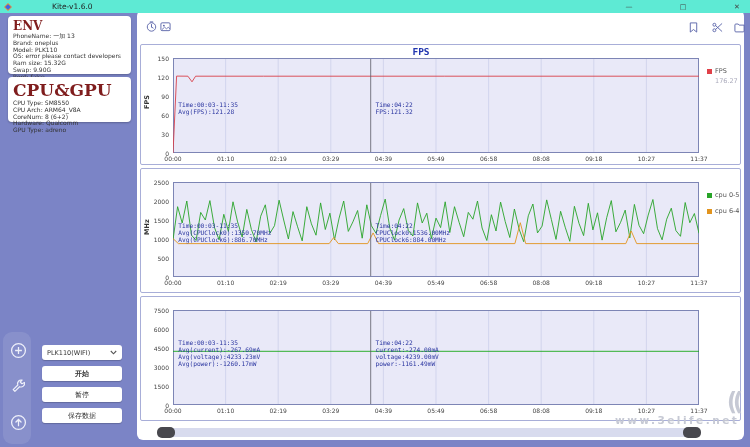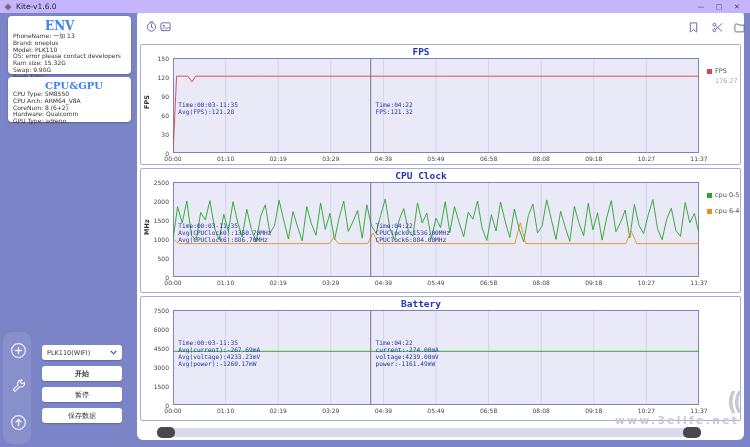--- a/index.html
+++ b/index.html
@@ -1,34 +1,34 @@
 <!DOCTYPE html>
 <html><head>
 <meta charset="utf-8">
 <style>
   * { margin:0; padding:0; box-sizing:border-box; }
   html,body { width:750px; height:447px; overflow:hidden; }
   body { font-family:"DejaVu Sans", sans-serif; background:#7b84c6; position:relative; }
 
   
   .titlebar { position:absolute; left:0; top:0; width:750px; height:13px;
-    background:#c4b5fd; display:flex; align-items:center; padding:0 4px; z-index:30; }
+    background:#5eead4; display:flex; align-items:center; padding:0 4px; z-index:30;gap:36px; }
   .titlebar .appicon { width:8px; height:8px; margin-right:4px; }
   .titlebar .apptitle { font-size:7.5px; color:#222; flex:1; }
   .wctl { width:18px; height:13px; display:flex; align-items:center; justify-content:center;
     font-size:7px; color:#444; cursor:default; }
 
   
   .card { position:absolute; left:8px; width:123px; background:#fff; border-radius:4px;
     padding:3px 5px; box-shadow:0 1px 2px rgba(0,0,0,.25); }
-  .card-title { font-family:"DejaVu Serif", serif; font-weight:bold; color:#3b82f6;margin-left:32px; }
+  .card-title { font-family:"DejaVu Serif", serif; font-weight:bold; color:#7f1d1d; }
   #env-card { top:16px; height:58px; }
   #env-card .card-title { font-size:12px; }
   #cpu-card { top:77px; height:45px; }
-  #cpu-card .card-title { font-size:10px; }
+  #cpu-card .card-title { font-size:17px; }
   .card-line { font-size:6px; line-height:6.8px; color:#333; white-space:nowrap; overflow:hidden; }
 
   
   .rail { position:absolute; left:3px; top:332px; width:28px; height:112px;
     background:rgba(255,255,255,.10); border-radius:9px; }
   .rail-icon { position:absolute; left:7px; width:17px; height:17px; }
 
   
   .side-ctl { position:absolute; left:42px; width:80px; height:15px; background:#fff;
     border-radius:3px; display:flex; align-items:center; justify-content:center;
@@ -200,21 +200,20 @@
           <span class="lg-lbl">FPS</span>
         </div>
         <div class="lg-val">176.27</div>
       </div>
       <div class="annot" style="left: 37.26px; top: 55.75px;">Time:00:03-11:35
 Avg(FPS):121.28</div>
       <div class="annot" style="left: 234.51px; top: 55.75px;">Time:04:22
 FPS:121.32</div>
     </div>
   <div class="chart-section" style="top:158px;height:125px">
-      <div class="chart-title">CPU Clock</div>
       <svg width="526" height="95" style="position: absolute; left: 32px; top: 13px;">
         <rect x="0.5" y="0.5" width="525" height="94" fill="#e9e9f8" stroke="#7d85b5"></rect>
         <line x1="52.6" x2="52.6" y1="1" y2="94" stroke="#c9cde9" stroke-width=".7"></line>
         <line x1="105.2" x2="105.2" y1="1" y2="94" stroke="#c9cde9" stroke-width=".7"></line>
         <line x1="157.8" x2="157.8" y1="1" y2="94" stroke="#c9cde9" stroke-width=".7"></line>
         <line x1="210.4" x2="210.4" y1="1" y2="94" stroke="#c9cde9" stroke-width=".7"></line>
         <line x1="263.0" x2="263.0" y1="1" y2="94" stroke="#c9cde9" stroke-width=".7"></line>
         <line x1="315.6" x2="315.6" y1="1" y2="94" stroke="#c9cde9" stroke-width=".7"></line>
         <line x1="368.2" x2="368.2" y1="1" y2="94" stroke="#c9cde9" stroke-width=".7"></line>
         <line x1="420.8" x2="420.8" y1="1" y2="94" stroke="#c9cde9" stroke-width=".7"></line>
@@ -252,21 +251,20 @@
         </div>
       </div>
       <div class="annot" style="left: 37.26px; top: 52.9px;">Time:00:03-11:35
 Avg(CPUClock0):1350.70MHz
 Avg(CPUClock6):886.70MHz</div>
       <div class="annot" style="left: 234.51px; top: 52.9px;">Time:04:22
 CPUClock0:1536.00MHz
 CPUClock6:884.00MHz</div>
     </div>
   <div class="chart-section" style="top:286px;height:125px">
-      <div class="chart-title">Battery</div>
       <svg width="526" height="95" style="position: absolute; left: 32px; top: 13px;">
         <rect x="0.5" y="0.5" width="525" height="94" fill="#e9e9f8" stroke="#7d85b5"></rect>
         <line x1="52.6" x2="52.6" y1="1" y2="94" stroke="#c9cde9" stroke-width=".7"></line>
         <line x1="105.2" x2="105.2" y1="1" y2="94" stroke="#c9cde9" stroke-width=".7"></line>
         <line x1="157.8" x2="157.8" y1="1" y2="94" stroke="#c9cde9" stroke-width=".7"></line>
         <line x1="210.4" x2="210.4" y1="1" y2="94" stroke="#c9cde9" stroke-width=".7"></line>
         <line x1="263.0" x2="263.0" y1="1" y2="94" stroke="#c9cde9" stroke-width=".7"></line>
         <line x1="315.6" x2="315.6" y1="1" y2="94" stroke="#c9cde9" stroke-width=".7"></line>
         <line x1="368.2" x2="368.2" y1="1" y2="94" stroke="#c9cde9" stroke-width=".7"></line>
         <line x1="420.8" x2="420.8" y1="1" y2="94" stroke="#c9cde9" stroke-width=".7"></line>

